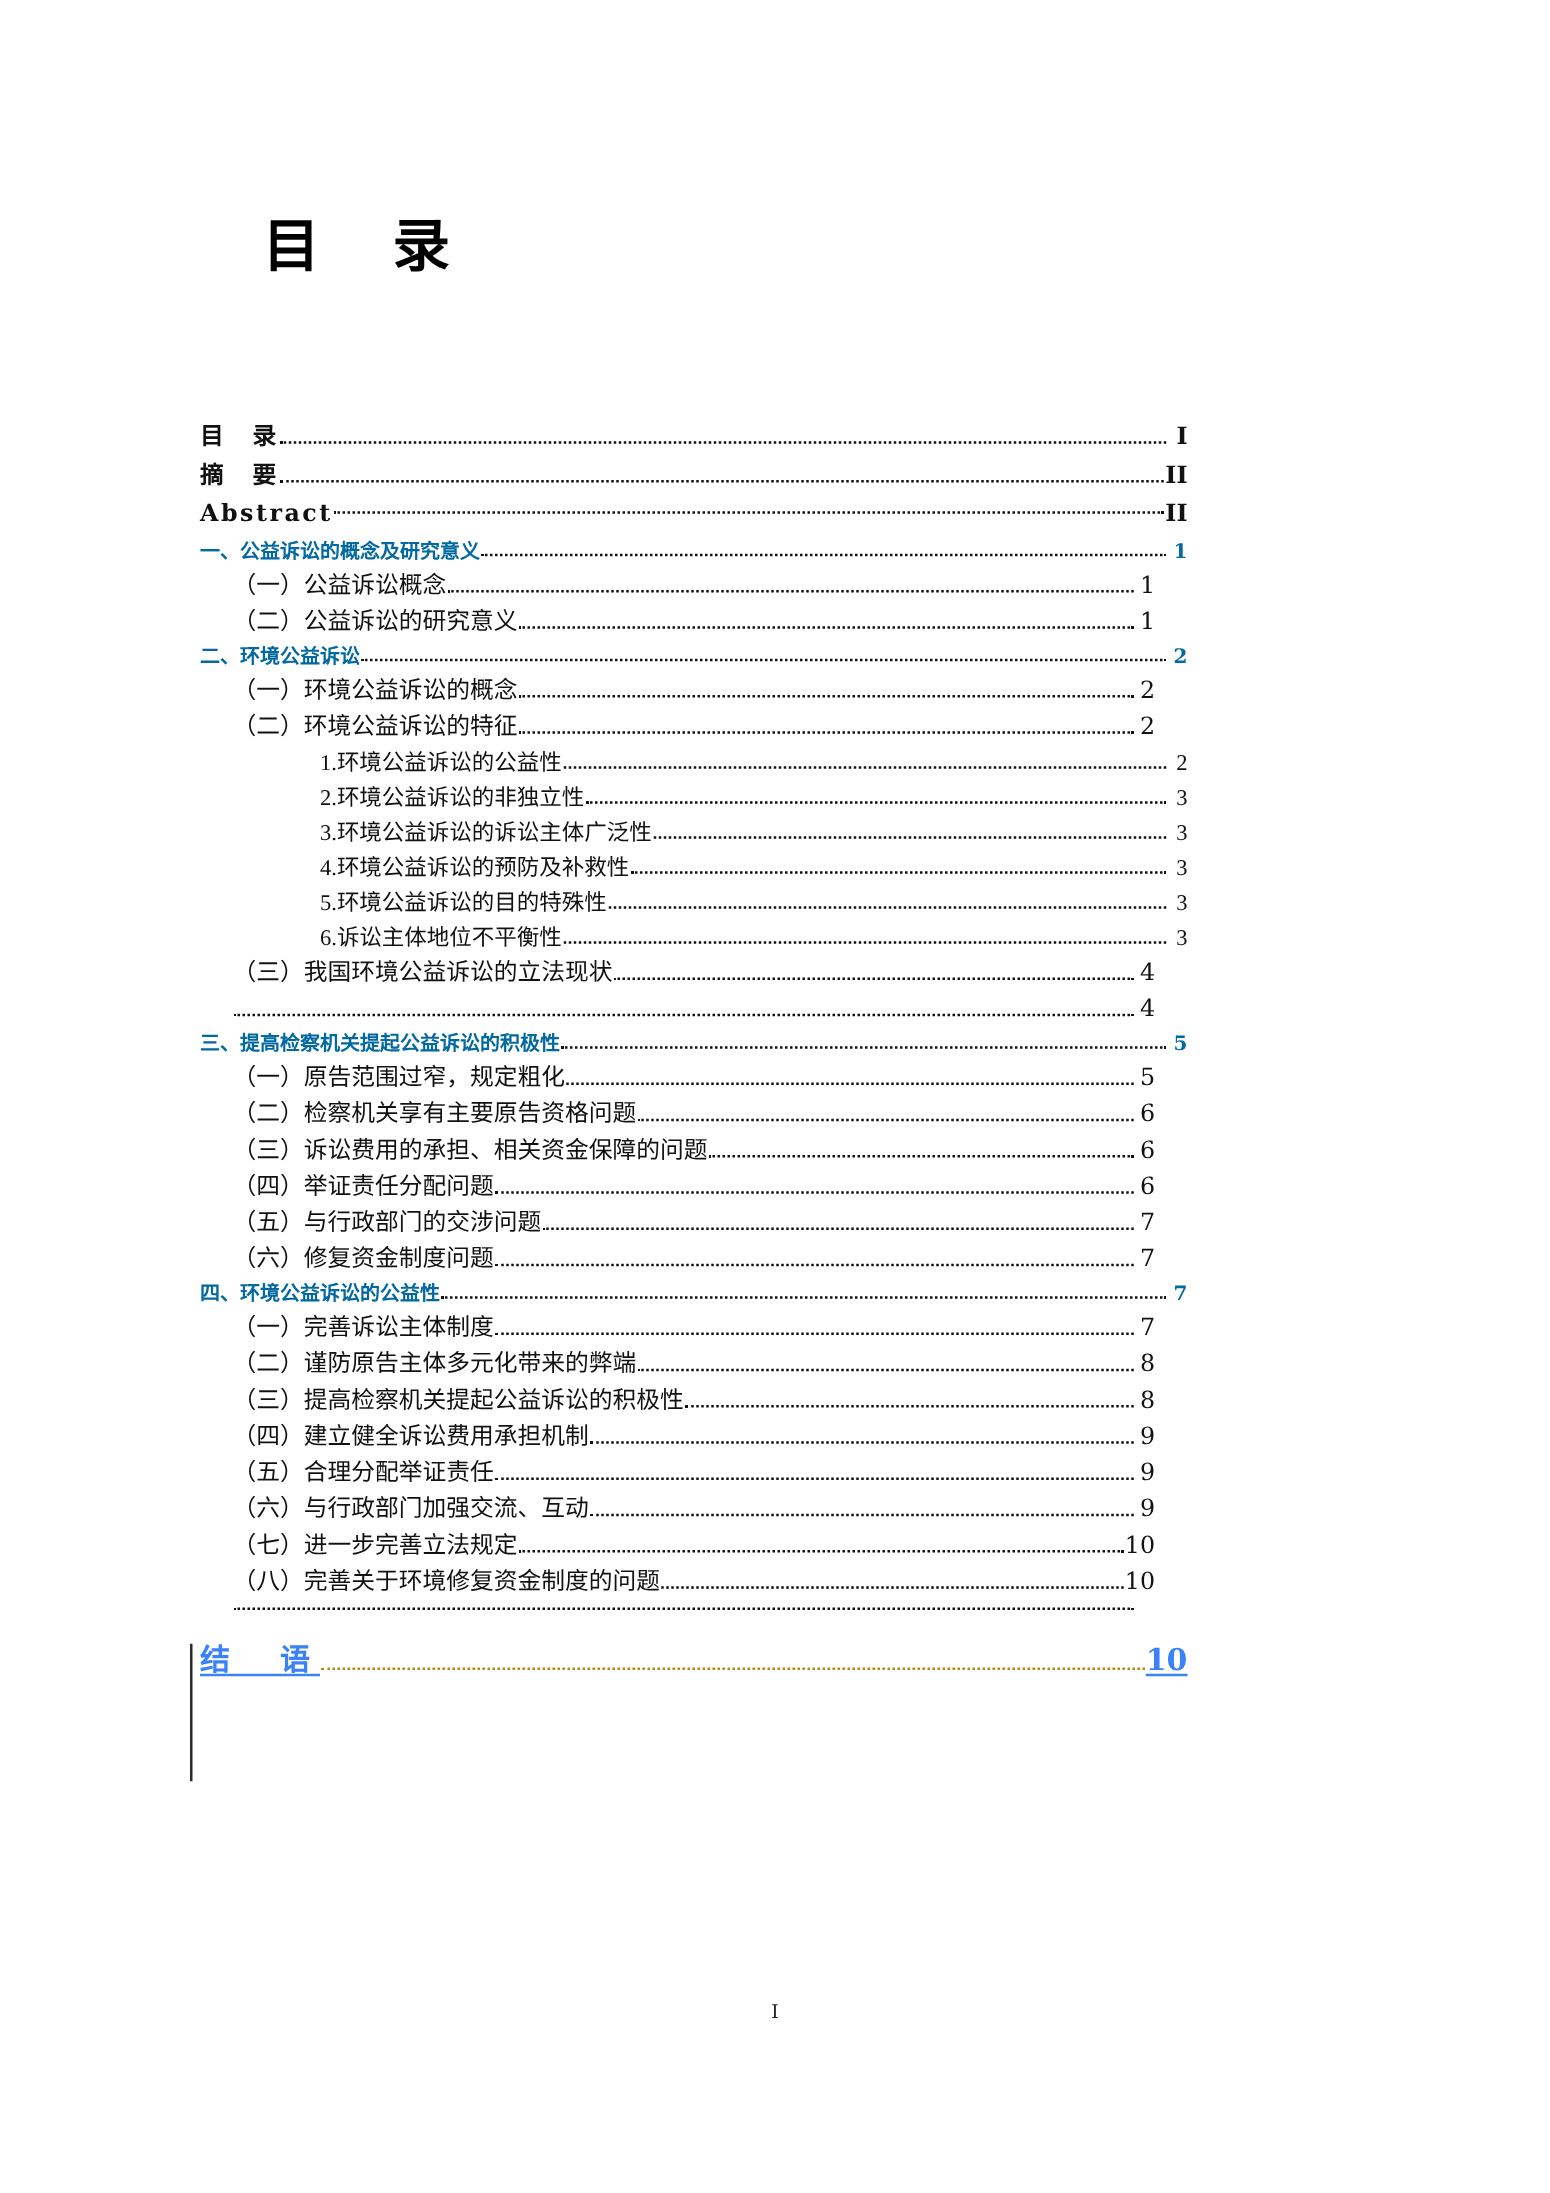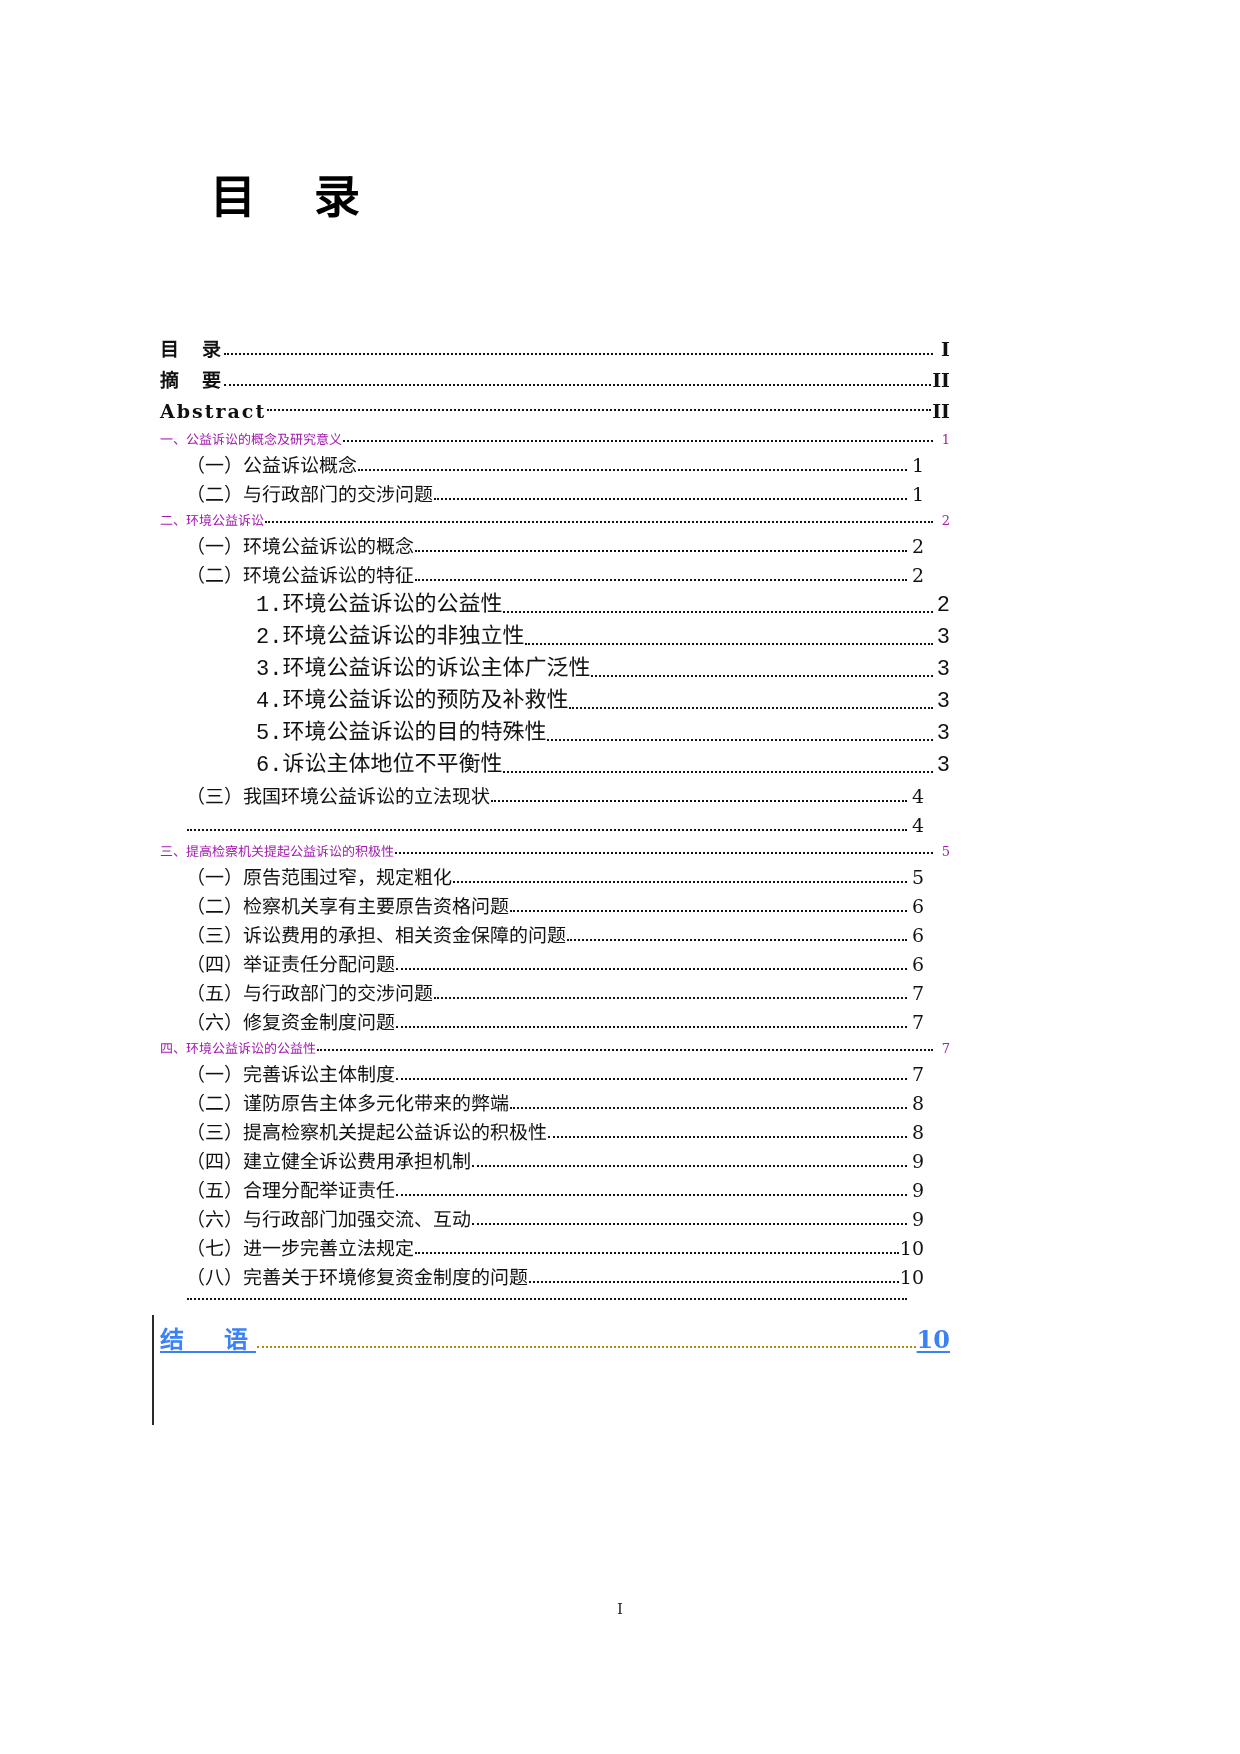--- a/index.html
+++ b/index.html
@@ -74,39 +74,39 @@
   .lvl-front .toc-label { letter-spacing: 2px; }
   .lvl-front.latin {
     font-weight: bold;
     letter-spacing: 0;
     align-items: center;
   }
 
   
   .lvl-1 {
     font-family: "DejaVu Serif", "Liberation Serif", serif;
-    font-weight: normal;
-    font-size: 13px;
-    color: #a21caf;
+    font-weight: bold;
+    font-size: 16px;
+    color: #0369a1;
     margin-bottom: 10px;
     margin-left: 0px;
   }
   
   .lvl-2 {
     font-family: "DejaVu Serif", "Liberation Serif", serif;
     font-size: 19px;
     color: #111111;
     margin-bottom: 10px;
     margin-left: 26px;
     width: calc(100% - 52px);
   }
   
   .lvl-3 {
-    font-family: Liberation Mono, monospace;
-    font-size: 22px;
+    font-family: Liberation Serif, serif;
+    font-size: 18px;
     color: #111111;
     margin-bottom: 10px;
     margin-left: 96px;
     width: calc(100% - 96px);
     align-items: flex-end;
   }
   
   .lvl-link {
     font-family: "DejaVu Serif", "Liberation Serif", serif;
     font-weight: bold;
@@ -181,21 +181,21 @@
       <span class="toc-label">一、公益诉讼的概念及研究意义</span>
       <span class="toc-dots"></span>
       <span class="toc-page">1</span>
     </div>
     <div class="toc-row lvl-2">
       <span class="toc-label">（一）公益诉讼概念</span>
       <span class="toc-dots"></span>
       <span class="toc-page">1</span>
     </div>
     <div class="toc-row lvl-2">
-      <span class="toc-label">（二）与行政部门的交涉问题</span>
+      <span class="toc-label">（二）公益诉讼的研究意义</span>
       <span class="toc-dots"></span>
       <span class="toc-page">1</span>
     </div>
     <div class="toc-row lvl-1">
       <span class="toc-label">二、环境公益诉讼</span>
       <span class="toc-dots"></span>
       <span class="toc-page">2</span>
     </div>
     <div class="toc-row lvl-2">
       <span class="toc-label">（一）环境公益诉讼的概念</span>

